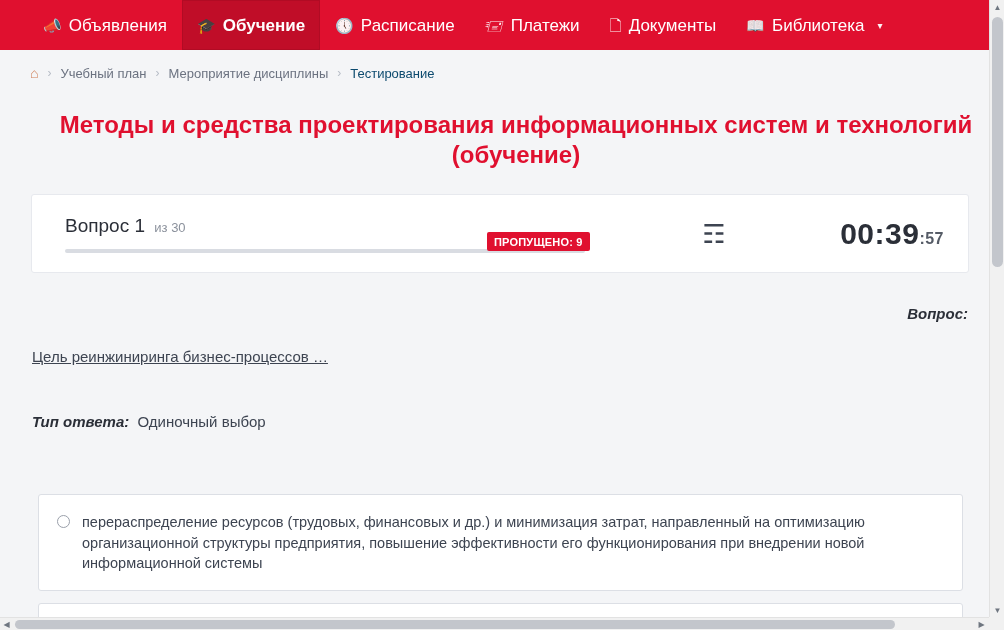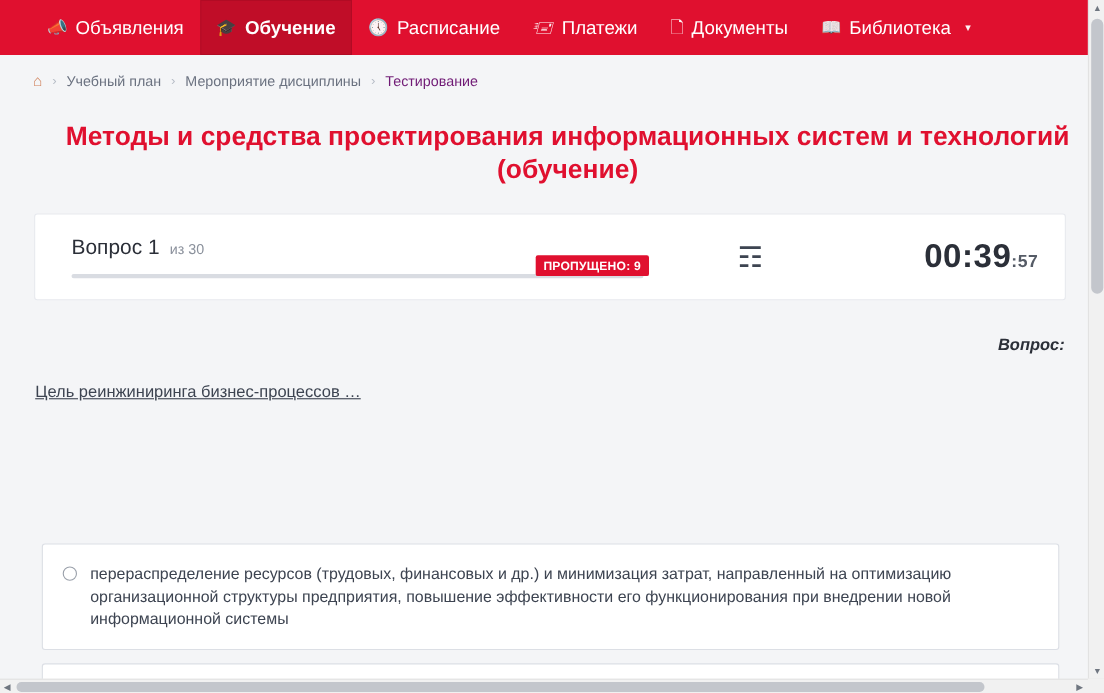--- a/index.html
+++ b/index.html
@@ -63,21 +63,21 @@
     width: 1000px; height: 46px;
     background: #f4f5f7;
     display: flex;
     align-items: center;
     padding-left: 30px;
     font-size: 13px;
     color: #6b7280;
     gap: 9px;
   }
   .crumb { color: #6b7280; cursor: pointer; }
-  .crumb.last { color: #701a75; }
+  .crumb.last { color: #0c4a6e; }
   .crumb-sep { color: #b6bcc6; font-size: 12px; }
   .home-ico {
     color: #d0805a;
     font-size: 14px;
     line-height: 1;
     cursor: pointer;
   }
 
   
   .page-title {
@@ -94,20 +94,21 @@
   
   .qcard {
     position: absolute;
     top: 194px; left: 31px;
     width: 938px; height: 79px;
     background: #ffffff;
     border: 1px solid #e7e9ee;
     border-radius: 3px;
     display: flex;
     align-items: center;
+    gap: 32px;
   }
   .qcard-left {
     width: 560px;
     padding-left: 33px;
     position: relative;
   }
   .qnum {
     font-size: 19px;
     color: #2b2f38;
   }
@@ -333,20 +334,24 @@
       <span class="list-ico">☶</span>
     </div>
     <div class="qcard-right">
       <span>00:39</span><span class="secs">:57</span>
     </div>
   </div>
 
   <div class="content">
     <div class="lbl">Вопрос:</div>
     <div class="qtext">Цель реинжиниринга бизнес-процессов …</div>
+    <div class="ans-type">
+      <span class="lbl">Тип ответа:</span>
+      <span>Одиночный выбор</span>
+    </div>
   </div>
 
   <div class="options">
     <div class="option">
       <span class="radio"></span>
       <span class="opt-text">перераспределение ресурсов (трудовых, финансовых и др.) и минимизация затрат, направленный на оптимизацию организационной структуры предприятия, повышение эффективности его функционирования при внедрении новой информационной системы</span>
     </div>
     <div class="option partial">
       <span class="opt-text"></span>
     </div>

